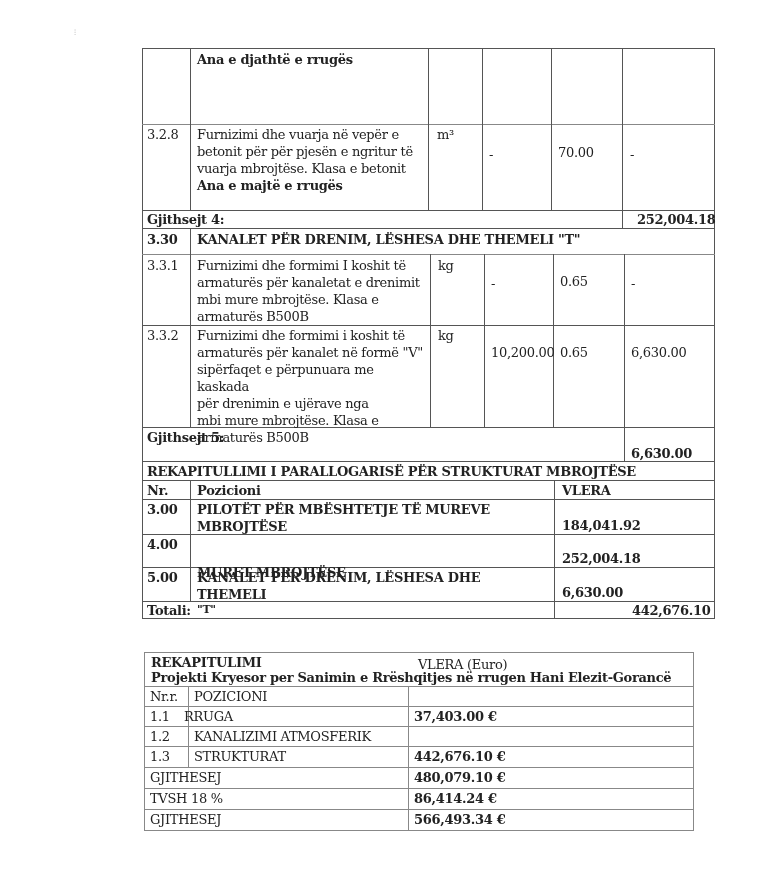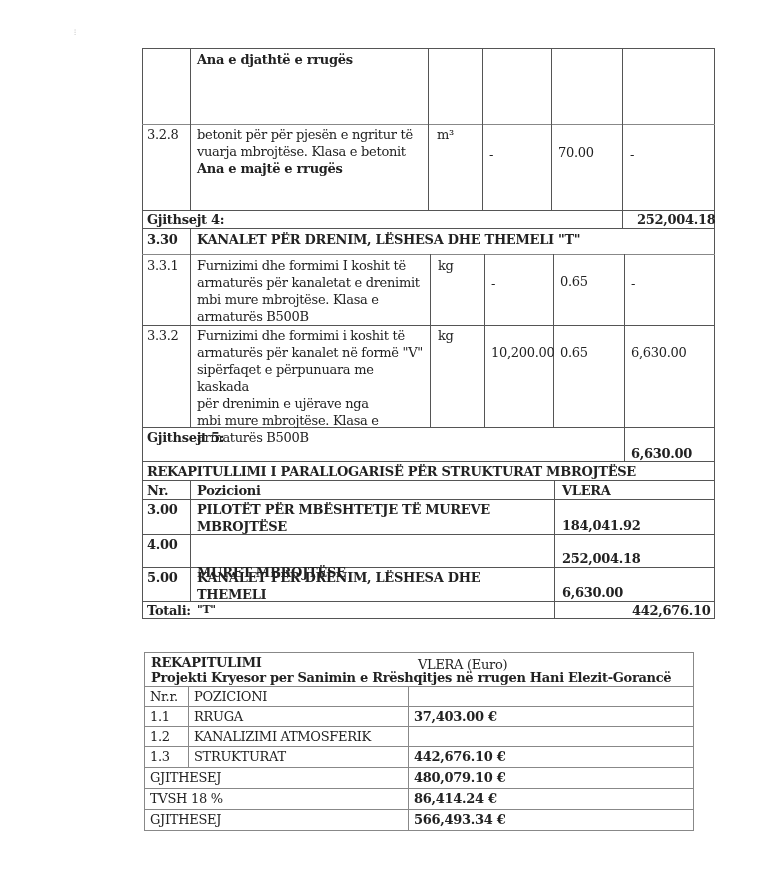--- a/index.html
+++ b/index.html
@@ -56,20 +56,21 @@
   <div class="line v" style="left:624px;top:254px;height:207px"></div>
 
   <div class="line v" style="left:190px;top:480px;height:121px"></div>
   <div class="line v" style="left:554px;top:480px;height:138px"></div>
 
   <span class="abs t b" style="left:197px;top:51px">Ana e djathtë e rrugës</span>
 
   <div>
     <span class="abs t" style="left:147px;top:126px">3.2.8</span>
     <div class="abs t" style="left:197px;top:126px;width:230px">
+      <div>Furnizimi dhe vuarja në vepër e</div>
       <div>betonit për për pjesën e ngritur të</div>
       <div>vuarja mbrojtëse. Klasa e betonit</div>
       <div class="b">Ana e majtë e rrugës</div>
     </div>
     <span class="abs t" style="left:437px;top:126px">m³</span>
     <span class="abs t" style="left:489px;top:146px">-</span>
     <span class="abs t" style="left:558px;top:144px">70.00</span>
     <span class="abs t" style="left:630px;top:146px">-</span>
   </div>
 
@@ -164,21 +165,21 @@
 
   <span class="abs t b" style="left:151px;top:654px">REKAPITULIMI</span>
   <span class="abs t b" style="left:151px;top:669px">Projekti Kryesor per Sanimin e Rrëshqitjes në rrugen Hani Elezit-Gorancë</span>
 
   <span class="abs t" style="left:150px;top:688px">Nr.r.</span>
   <span class="abs t" style="left:194px;top:688px">POZICIONI</span>
   <span class="abs t" style="left:418px;top:656px">VLERA (Euro)</span>
 
   <div>
     <span class="abs t" style="left:150px;top:708px">1.1</span>
-    <span class="abs t" style="left:194px;top:708px">RRUGA</span>
+    <span class="abs t" style="left:184px;top:708px">RRUGA</span>
     <span class="abs t b" style="left:414px;top:708px">37,403.00 €</span>
   </div>
   <div>
     <span class="abs t" style="left:150px;top:728px">1.2</span>
     <span class="abs t" style="left:194px;top:728px">KANALIZIMI ATMOSFERIK</span>
     <span class="abs t b" style="left:414px;top:728px"></span>
   </div>
   <div>
     <span class="abs t" style="left:150px;top:748px">1.3</span>
     <span class="abs t" style="left:194px;top:748px">STRUKTURAT</span>

